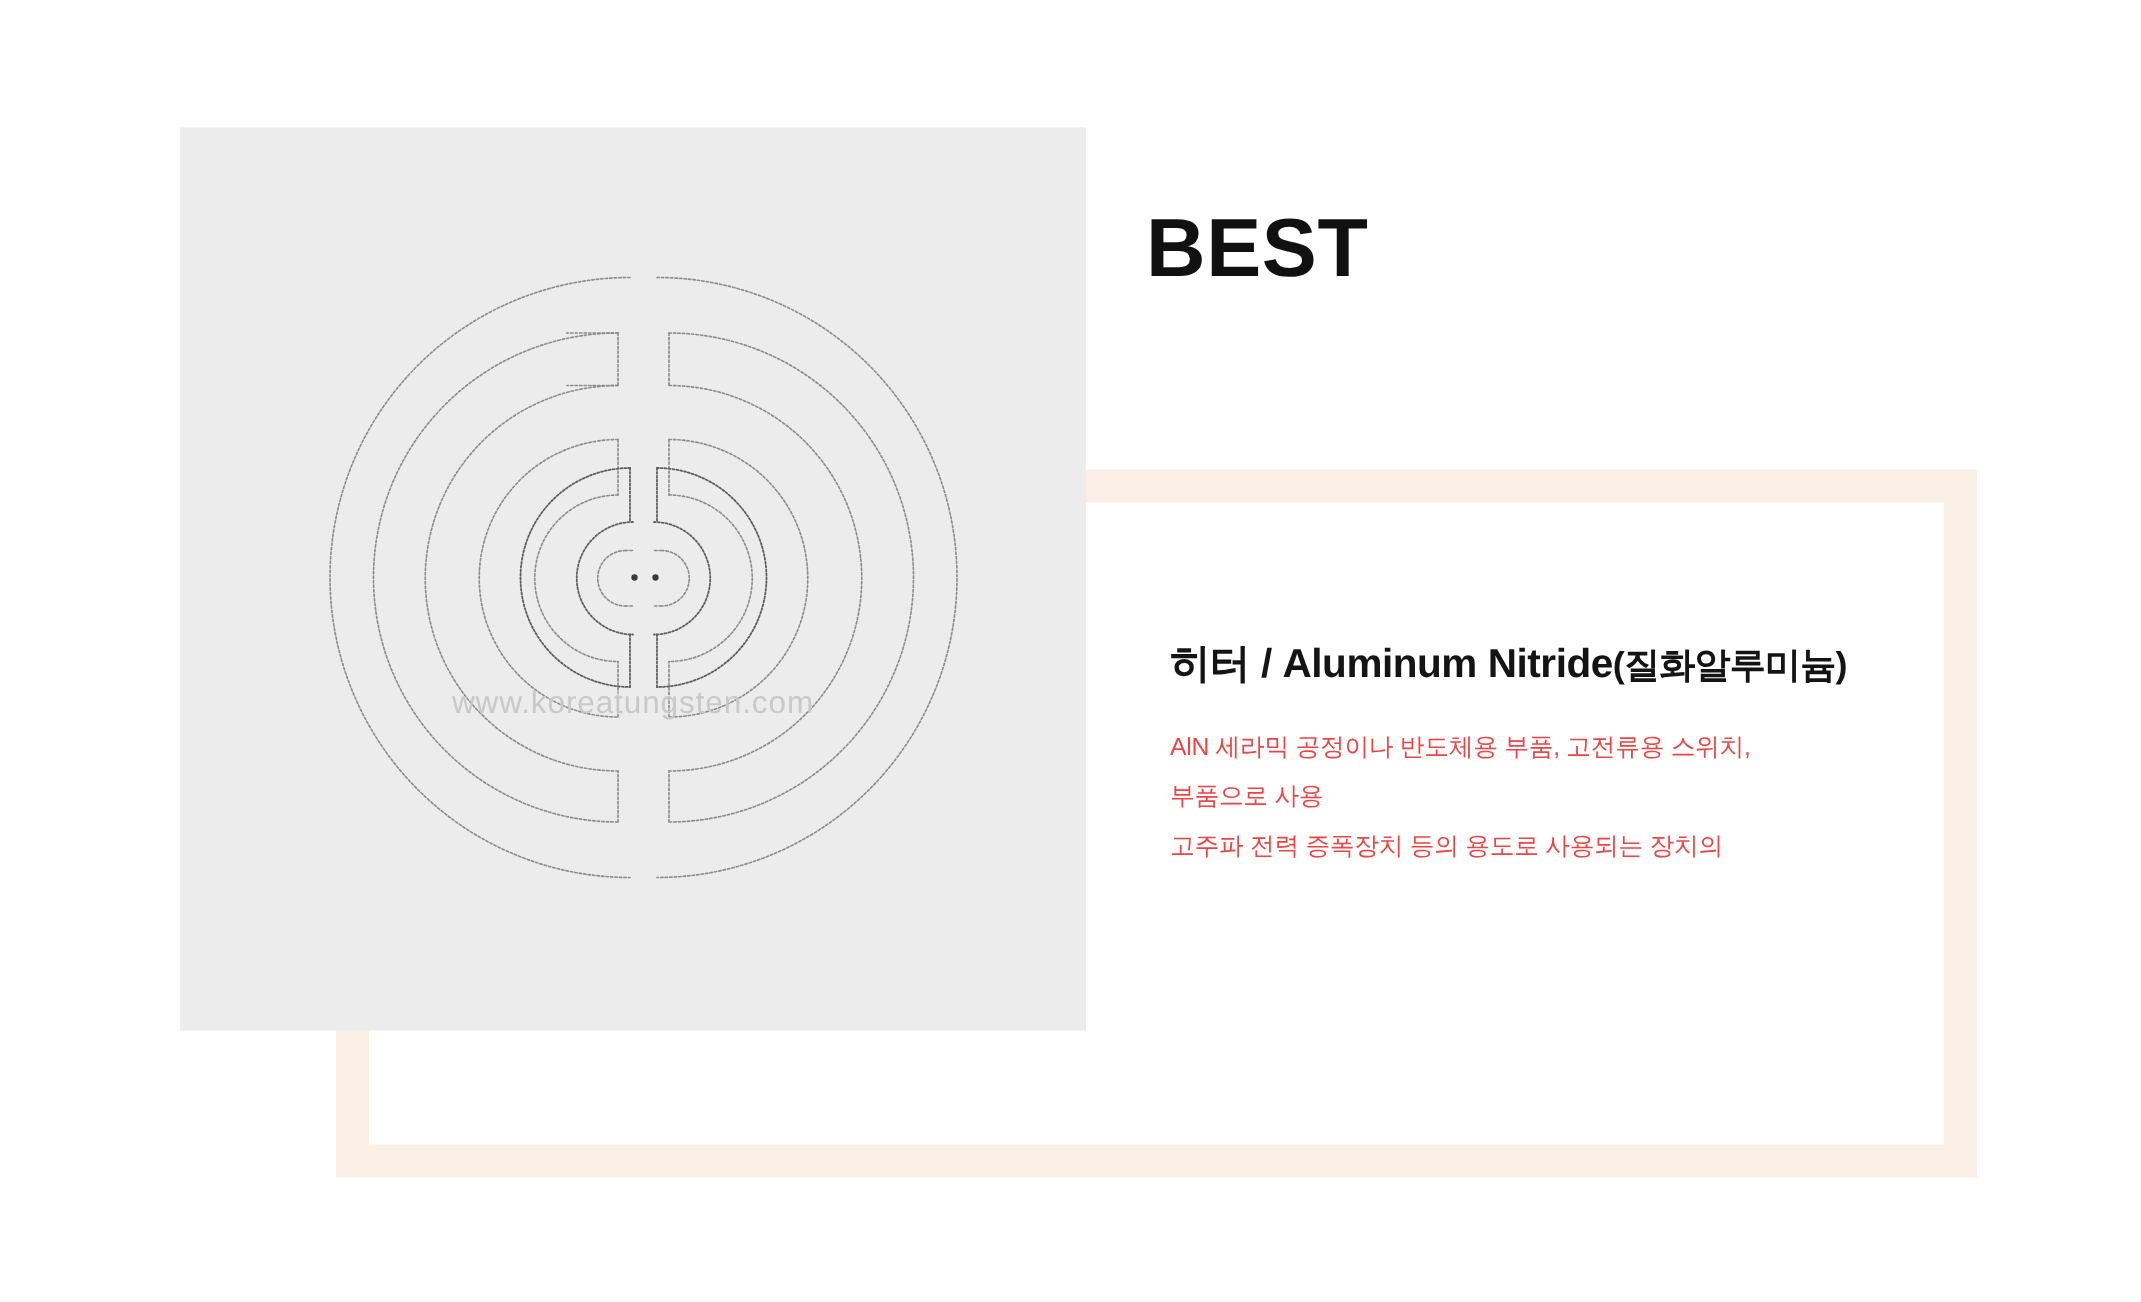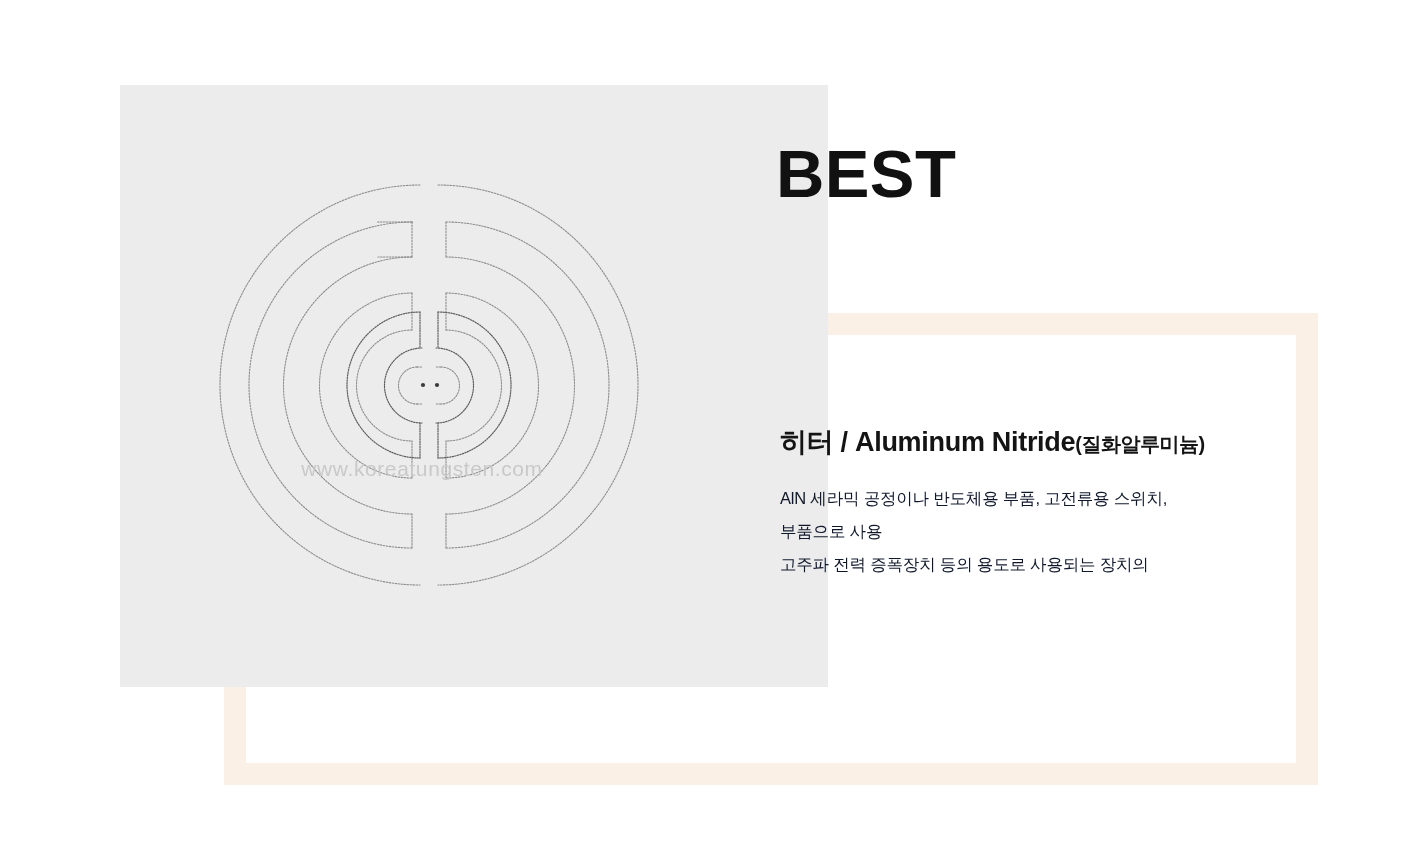--- a/index.html
+++ b/index.html
@@ -31,21 +31,21 @@
     box-sizing: border-box;
     background: transparent;
     z-index: 1;
   }
 
   
   .photo-panel {
     position: absolute;
     left: 120px;
     top: 85px;
-    width: 708px;
+    width: 604px;
     height: 602px;
     background: #ececec;
     z-index: 2;
     overflow: hidden;
   }
   .photo-panel svg.heater {
     position: absolute;
     left: 0;
     top: 0;
     width: 604px;
@@ -70,52 +70,51 @@
 
   
   .headline {
     position: absolute;
     left: 764px;
     top: 128px;
     z-index: 4;
     color: #111111;
     font-family: "Liberation Sans", "DejaVu Sans", sans-serif;
     font-weight: bold;
-    font-size: 67px;
+    font-size: 55px;
     line-height: 1.38;
     letter-spacing: 0.4px;
     white-space: nowrap;
-    margin-left: 12px;
   }
   .headline .line { display: block; }
 
   .detail-block {
     position: absolute;
     left: 780px;
     top: 424px;
     width: 520px;
     z-index: 4;
   }
   .detail-title {
     font-family: "Liberation Sans", "DejaVu Sans", sans-serif;
     font-weight: bold;
     font-size: 27px;
     color: #141414;
     letter-spacing: -0.3px;
     margin: 0 0 22px 0;
     white-space: nowrap;
   }
   .detail-title .paren {
-    font-size: 20px;
+    font-size: 24px;
     letter-spacing: -0.5px;
   }
   .detail-body {
     font-family: "Liberation Sans", "DejaVu Sans", sans-serif;
     font-size: 16.5px;
-    color: #0f172a;
+    color: #ef4444;
     line-height: 2.0;
     letter-spacing: -0.2px;
   }
   .detail-body .line { display: block; white-space: nowrap; }
 </style>
 </head>
 <body>
 
 <div class="slide">
 

